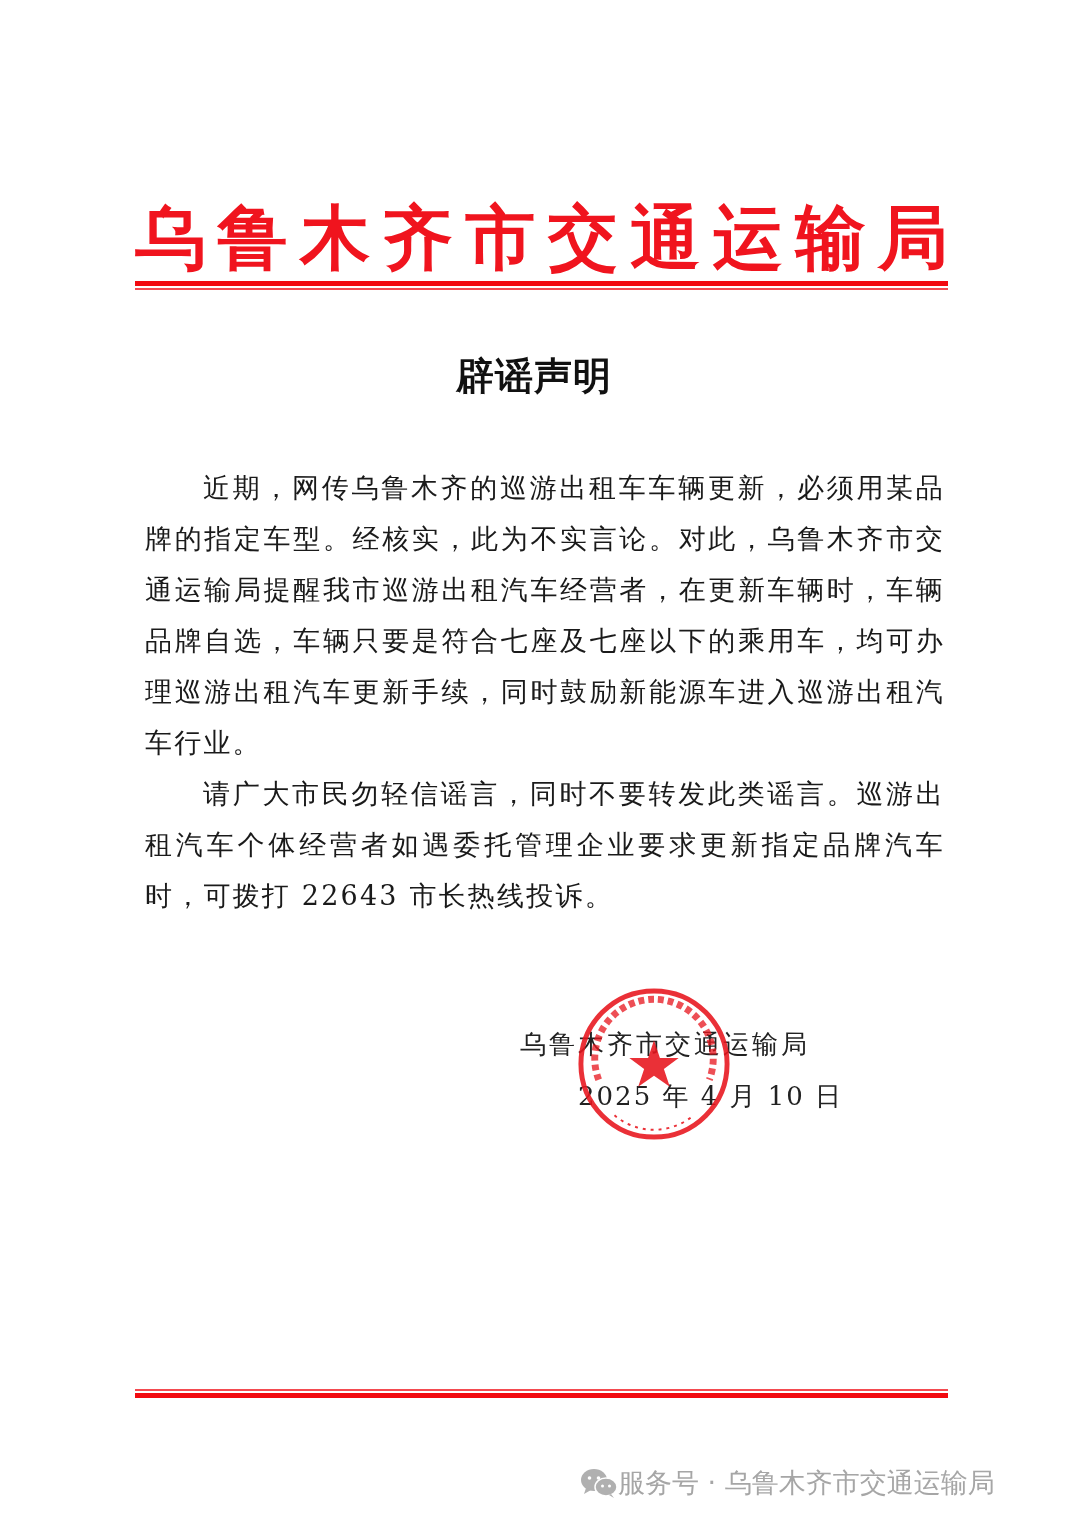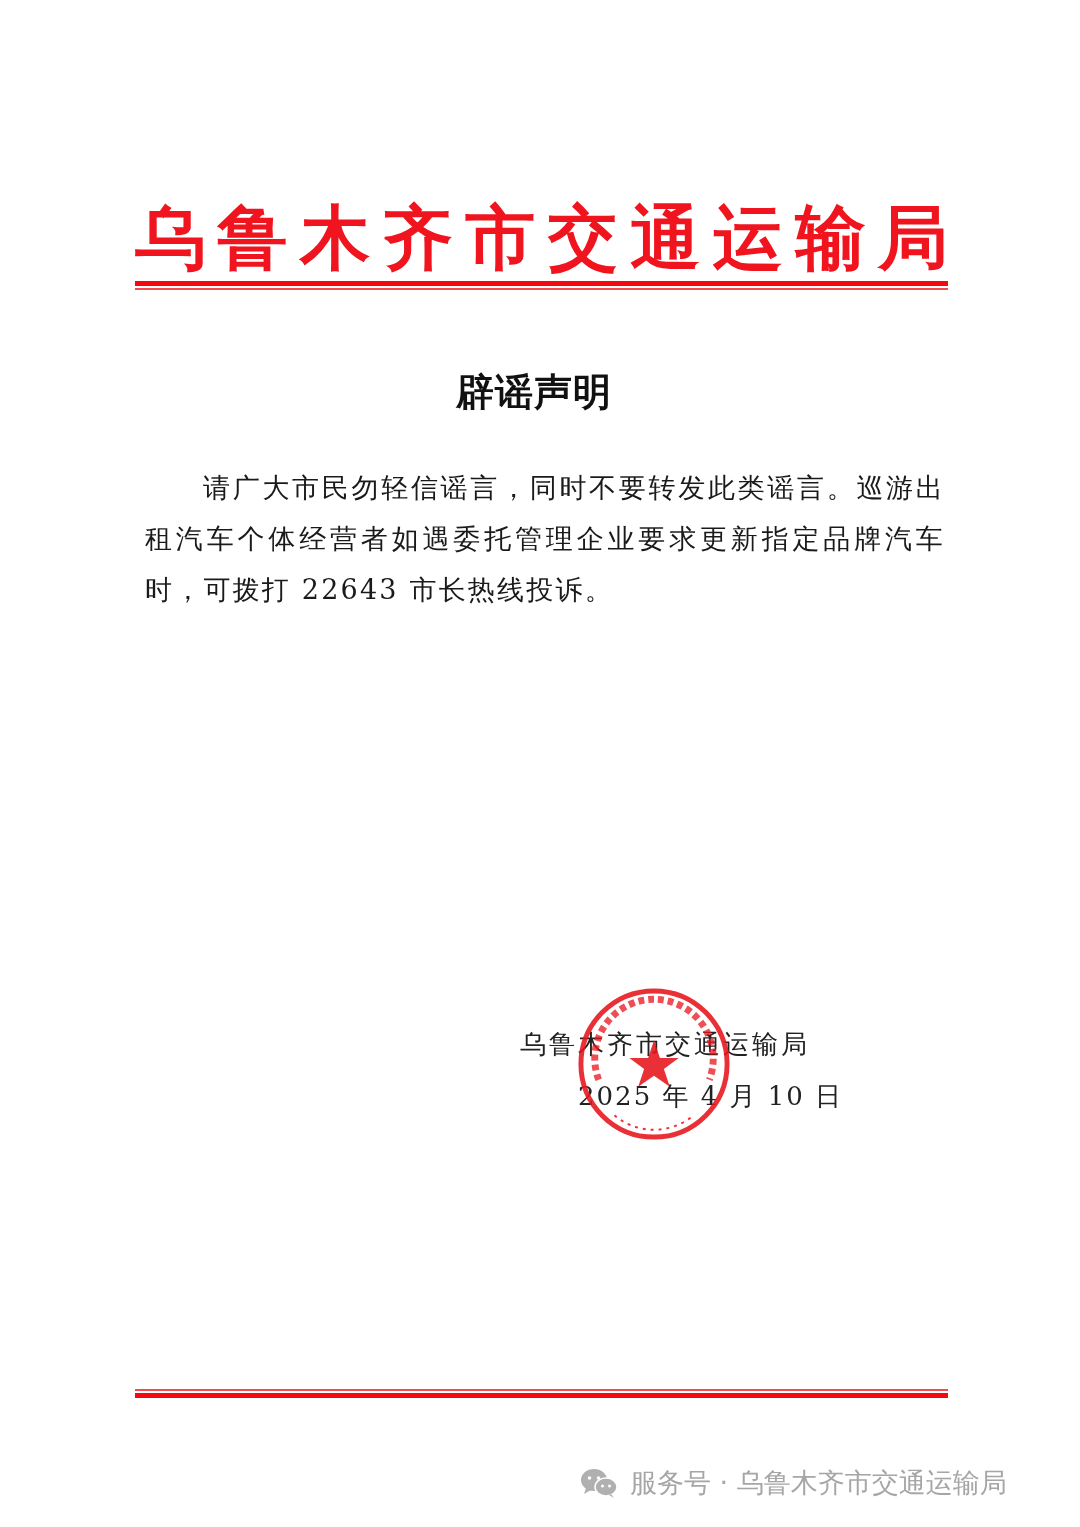--- a/index.html
+++ b/index.html
@@ -11,21 +11,21 @@
     display: flex; justify-content: space-between; align-items: center;
     color: #f0141e; font-family: "DejaVu Serif", "Liberation Serif", serif;
     font-size: 70px; font-weight: bold; line-height: 80px;
   }
   .org-header span { display: inline-block; }
 
   .rule-top-thick { position: absolute; left: 135px; top: 281px; width: 813px; height: 5px; background: #f20a10; }
   .rule-top-thin  { position: absolute; left: 135px; top: 288px; width: 813px; height: 2px; background: #f44a50; }
 
   .doc-title {
-    position: absolute; left: 0; top: 364px; width: 1068px; text-align: center;
+    position: absolute; left: 0; top: 348px; width: 1068px; text-align: center;
     font-family: "DejaVu Serif", "Liberation Serif", serif; font-weight: bold;
     font-size: 38px; color: #111; letter-spacing: 1px; line-height: 56px;
   }
 
   .body-text {
     position: absolute; left: 145px; top: 462px; width: 800px;
     font-family: "DejaVu Serif", "Liberation Serif", serif; font-size: 27px;
     color: #1a1a1a; line-height: 51px; text-align: justify; letter-spacing: 2.2px;
   }
   .body-text p { margin: 0; text-indent: 58px; }
@@ -40,21 +40,21 @@
   .seal {
     position: absolute; left: 575px; top: 985px; width: 158px; height: 158px;
     opacity: 0.88; pointer-events: none;
   }
 
   .rule-bot-thin  { position: absolute; left: 135px; top: 1389px; width: 813px; height: 2px; background: #f44a50; }
   .rule-bot-thick { position: absolute; left: 135px; top: 1393px; width: 813px; height: 5px; background: #f20a10; }
 
   .footer-watermark {
     position: absolute; left: 580px; top: 1460px; height: 46px;
-    display: flex; align-items: center; gap: 12px; color: #a6a6a6;
+    display: flex; align-items: center; gap: 0; color: #a6a6a6;
     font-family: "DejaVu Sans", "Liberation Sans", sans-serif; font-size: 27px; white-space: nowrap;
   }
   .wechat-icon { width: 38px; height: 32px; display: inline-block; }
 </style>
 </head>
 <body>
 
 <div class="page">
 
   <div class="org-header">
@@ -69,20 +69,21 @@
     <span>输</span>
     <span>局</span>
   </div>
 
   <div class="rule-top-thick"></div>
   <div class="rule-top-thin"></div>
 
   <div class="doc-title">辟谣声明</div>
 
   <div class="body-text">
+    <p>近期，网传乌鲁木齐的巡游出租车车辆更新，必须用某品牌的指定车型。经核实，此为不实言论。对此，乌鲁木齐市交通运输局提醒我市巡游出租汽车经营者，在更新车辆时，车辆品牌自选，车辆只要是符合七座及七座以下的乘用车，均可办理巡游出租汽车更新手续，同时鼓励新能源车进入巡游出租汽车行业。</p>
     <p>请广大市民勿轻信谣言，同时不要转发此类谣言。巡游出租汽车个体经营者如遇委托管理企业要求更新指定品牌汽车时，可拨打 22643 市长热线投诉。</p>
   </div>
 
   <div class="sign-block">
     <div class="sign-org">乌鲁木齐市交通运输局</div>
     <div class="sign-date">2025 年 4 月 10 日</div>
   </div>
 
   <svg class="seal" viewBox="0 0 160 160" xmlns="http://www.w3.org/2000/svg">
     <circle cx="80" cy="80" r="74" fill="none" stroke="#e8141c" stroke-width="5"></circle>

